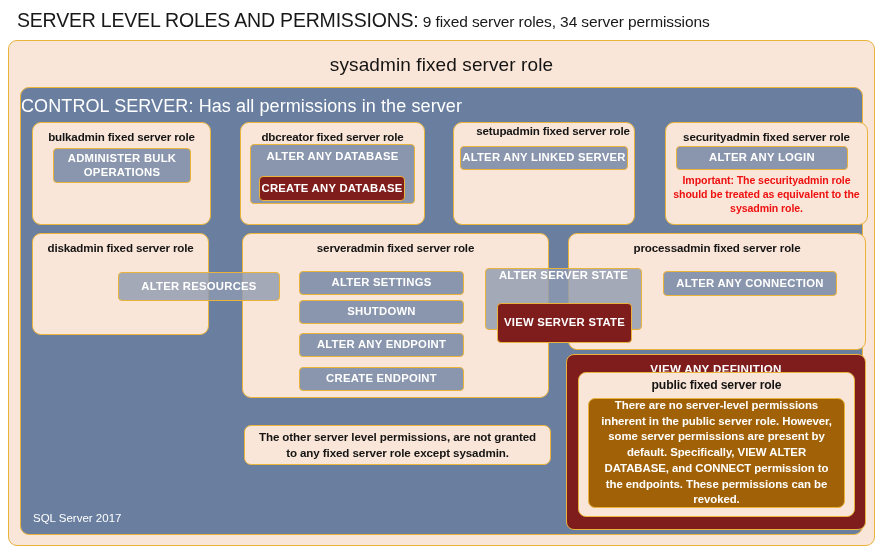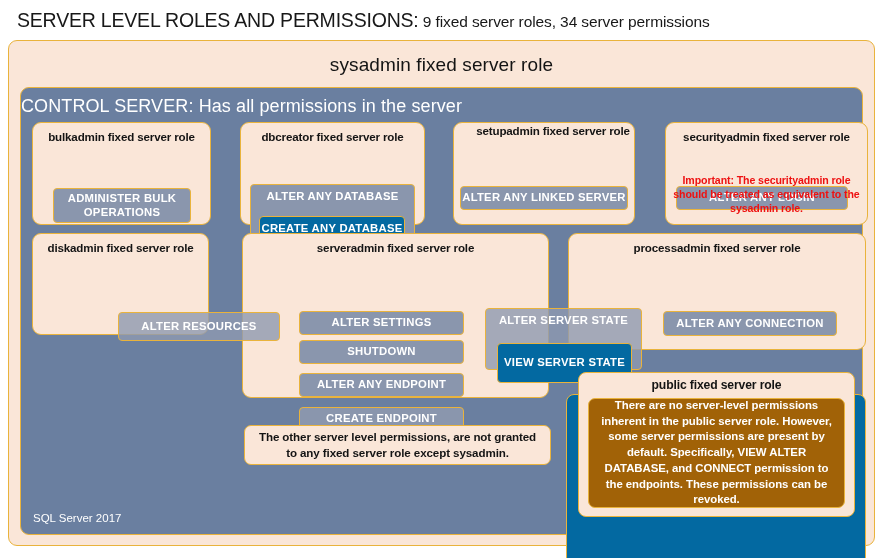--- a/index.html
+++ b/index.html
@@ -102,24 +102,23 @@
     color: #ffffff;
     font-size: 11.3px;
     font-weight: bold;
     letter-spacing: 0.25px;
     display: flex;
     align-items: center;
     justify-content: center;
     text-align: center;
     line-height: 1.2;
     white-space: pre-line;
-    margin-top: 40px;
   }
   .chip.translucent { background: rgba(142,154,176,0.80); }
-  .chip.dark { background: #0369a1; }
+  .chip.dark { background: #7f1d1d; }
 
   
   .note-red {
     position: absolute;
     color: #ee1111;
     font-size: 10.6px;
     font-weight: bold;
     text-align: center;
     line-height: 1.30;
     letter-spacing: -0.1px;
@@ -224,21 +223,21 @@
     <div class="role-title" style="margin-top:7px;">processadmin fixed server role</div>
   </div>
 
   <div class="chip translucent" style="left:118px; top:272px; width:162px; height:29px;">ALTER RESOURCES</div>
 
   <div class="chip" style="left:299px; top:271px; width:165px; height:24px;">ALTER SETTINGS</div>
   <div class="chip" style="left:299px; top:300px; width:165px; height:24px;">SHUTDOWN</div>
   <div class="chip" style="left:299px; top:333px; width:165px; height:24px;">ALTER ANY ENDPOINT</div>
   <div class="chip" style="left:299px; top:367px; width:165px; height:24px;">CREATE  ENDPOINT</div>
 
-  <div class="chip translucent" style="left:485px; top:268px; width:157px; height:62px; align-items:flex-start; padding-top:5px;">
+  <div class="chip translucent" style="left:485px; top:268px; width:157px; height:62px; align-items:flex-start; ">
     <span>ALTER SERVER  STATE</span>
   </div>
   <div class="chip dark" style="left:497px; top:303px; width:135px; height:40px;">VIEW SERVER  STATE</div>
 
   <div class="chip" style="left:663px; top:271px; width:174px; height:25px;">ALTER ANY CONNECTION</div>
 
   <div class="note-peach" style="left:244px; top:425px; width:307px; height:40px;">The other server level permissions,  are not granted to any fixed server role except sysadmin.</div>
 
   <div class="chip dark" style="left:566px; top:354px; width:300px; height:176px; align-items:flex-start; border-radius:8px; padding:0;">
     <div class="vad-label">VIEW ANY DEFINITION</div>

